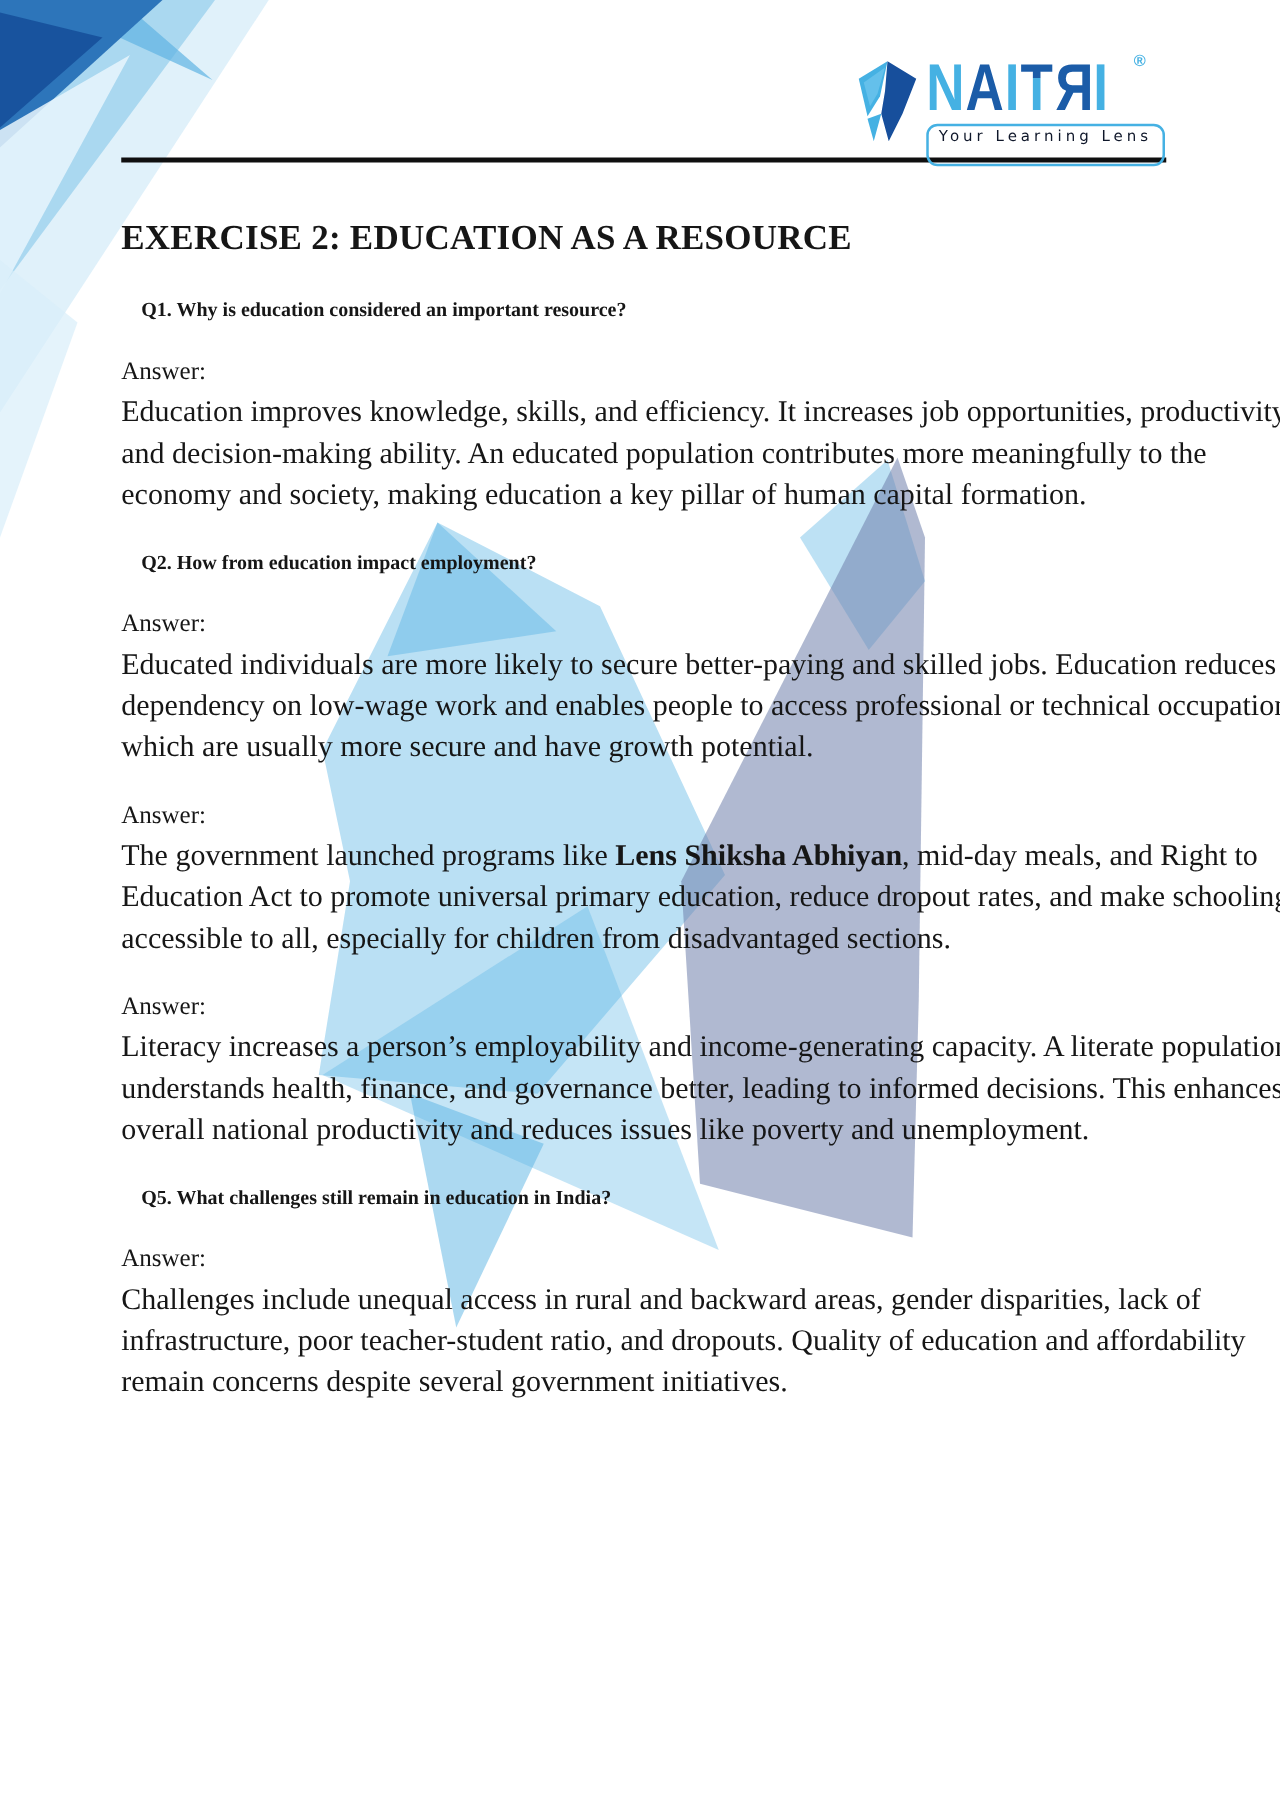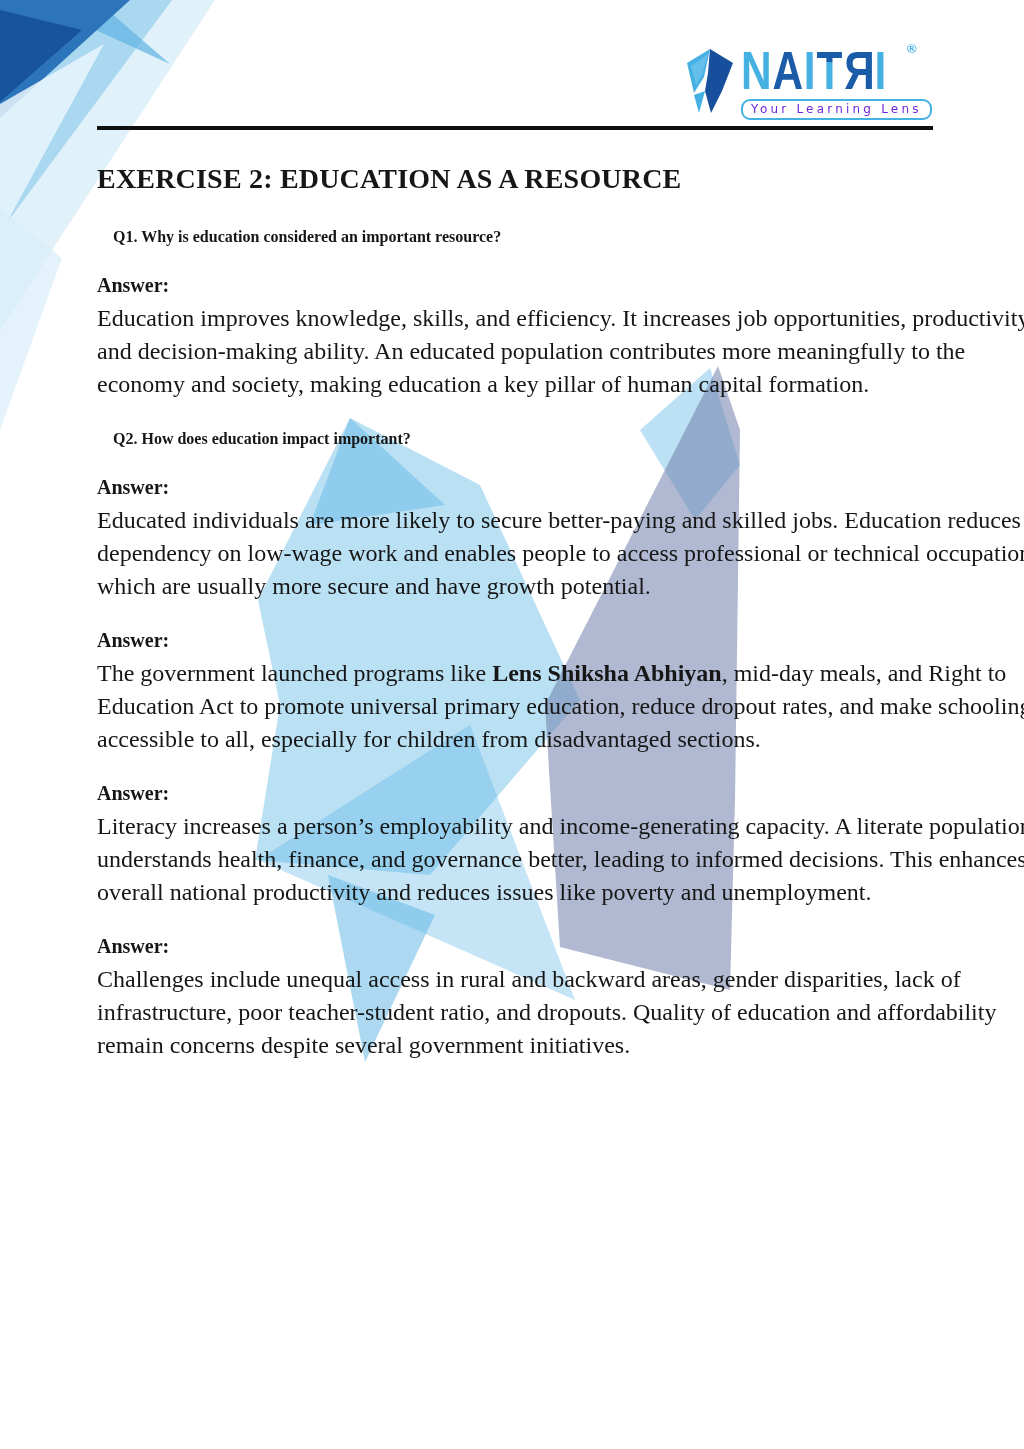--- a/index.html
+++ b/index.html
@@ -24,33 +24,33 @@
   .wordmark .lt-light{color:#45b1e3}
   .wordmark .lt-dark{color:#1b5ca8}
   .wordmark .lt-dark-mirror{color:#1b5ca8;display:inline-block;transform:scaleX(-1)}
   .wordmark .lt-split{
     background:linear-gradient(180deg,#1b5ca8 0 36%,#45b1e3 36% 100%);
     -webkit-background-clip:text;background-clip:text;color:transparent;
   }
   .reg-mark{position:absolute;left:166px;top:-6px;font:bold 13px "Liberation Sans",sans-serif;color:#45b1e3}
   .tagline{
     margin-top:3px;width:max-content;border:2px solid #45b1e3;border-radius:9px;
-    padding:1px 8px 2px;color:#6d28d9;font-family:"DejaVu Sans",sans-serif;
+    padding:1px 8px 15px;color:#0f172a;font-family:"DejaVu Sans",sans-serif;
     font-size:12px;letter-spacing:3.2px;white-space:nowrap;
   }
 
   
   .rule{position:absolute;top:126px;left:97px;width:836px;height:4px;background:#0f0f0f;z-index:2}
 
   
   .content{position:absolute;left:97px;top:157px;width:833px;z-index:2;color:#161616}
-  .doc-title{font-size:28px;line-height:36px;font-weight:bold;margin:4px 0 23px;letter-spacing:.2px}
+  .doc-title{font-size:28px;line-height:36px;font-weight:bold;margin:16px 0 23px;letter-spacing:.2px}
   .qa{margin:0}
   .q{font-size:16px;line-height:33px;font-weight:bold;margin:16px}
-  .alabel{font-size:20px;line-height:33px;font-weight:bold;margin:0}
+  .alabel{font-size:20px;line-height:33px;font-weight:normal;margin:0}
   .ans{font-size:24px;line-height:33px;margin:0 0 21px;white-space:pre}
   .ans b{font-weight:bold}
 </style>
 </head>
 <body>
 
 <div class="page">
 
   <svg class="corner-svg" width="230" height="440" viewBox="0 0 230 440">
     <polygon points="0,0 215,0 0,330" opacity="0.65" fill="#cfe9f7"></polygon>
@@ -92,21 +92,21 @@
 
     <section class="qa">
       <p class="q">Q1. Why is education considered an important resource?</p>
       <p class="alabel">Answer:</p>
       <p class="ans"><span>Education improves knowledge, skills, and efficiency. It increases job opportunities, productivity,
 and decision-making ability. An educated population contributes more meaningfully to the
 economy and society, making education a key pillar of human capital formation.</span><b></b><span></span></p>
     </section>
 
     <section class="qa">
-      <p class="q">Q2. How does education impact important?</p>
+      <p class="q">Q2. How from education impact employment?</p>
       <p class="alabel">Answer:</p>
       <p class="ans"><span>Educated individuals are more likely to secure better-paying and skilled jobs. Education reduces
 dependency on low-wage work and enables people to access professional or technical occupations,
 which are usually more secure and have growth potential.</span><b></b><span></span></p>
     </section>
 
     <section class="qa">
       <p class="alabel">Answer:</p>
       <p class="ans"><span>The government launched programs like </span><b>Lens Shiksha Abhiyan</b><span>, mid-day meals, and Right to
 Education Act to promote universal primary education, reduce dropout rates, and make schooling
@@ -114,20 +114,21 @@
     </section>
 
     <section class="qa">
       <p class="alabel">Answer:</p>
       <p class="ans"><span>Literacy increases a person’s employability and income-generating capacity. A literate population
 understands health, finance, and governance better, leading to informed decisions. This enhances
 overall national productivity and reduces issues like poverty and unemployment.</span><b></b><span></span></p>
     </section>
 
     <section class="qa">
+      <p class="q">Q5. What challenges still remain in education in India?</p>
       <p class="alabel">Answer:</p>
       <p class="ans"><span>Challenges include unequal access in rural and backward areas, gender disparities, lack of
 infrastructure, poor teacher-student ratio, and dropouts. Quality of education and affordability
 remain concerns despite several government initiatives.</span><b></b><span></span></p>
     </section>
   </div>
 
 </div>
 
 </body></html>

